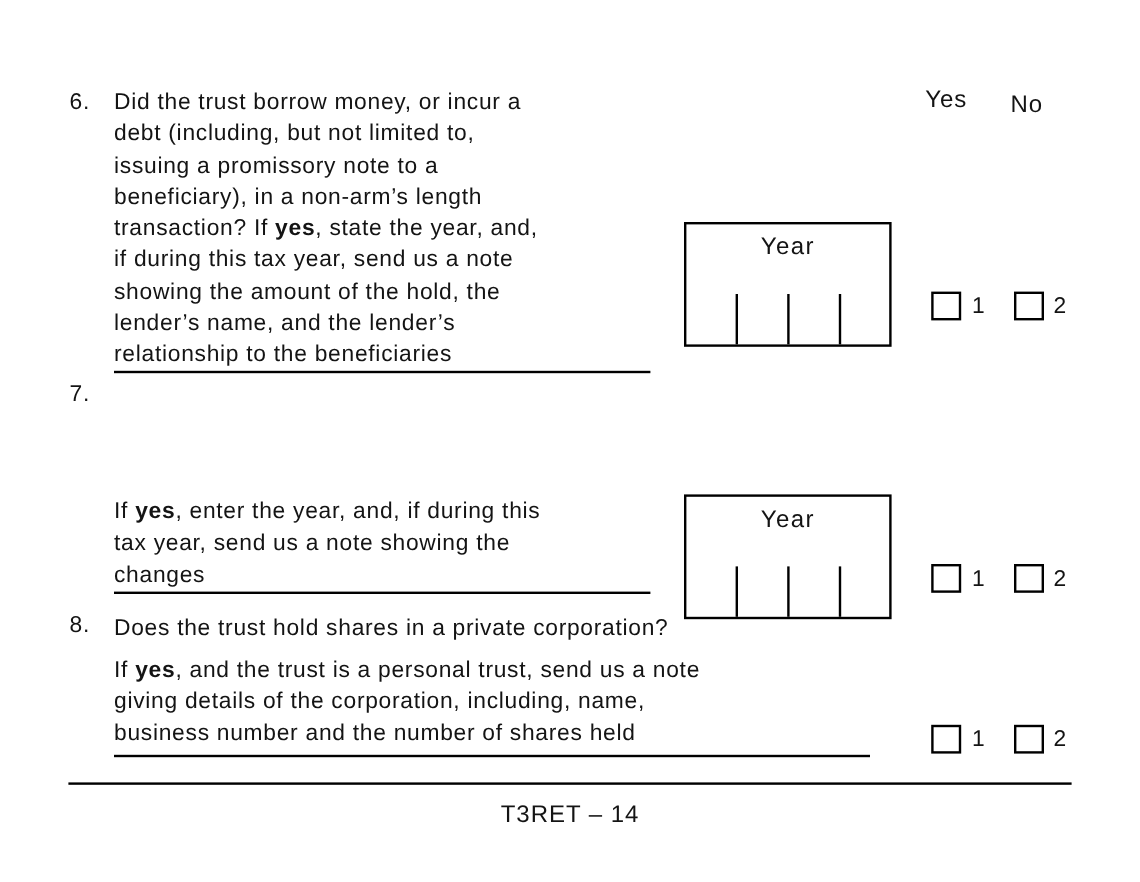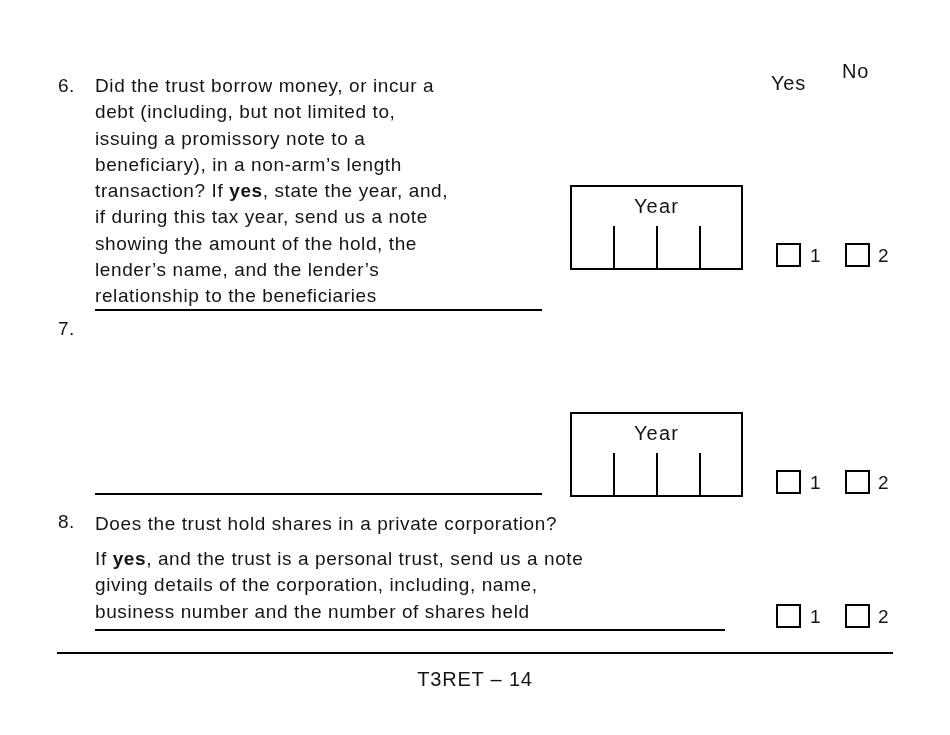--- a/index.html
+++ b/index.html
@@ -27,21 +27,21 @@
   }
 
   .col-header {
     position:absolute;
     font-size:20px;
     letter-spacing:0.8px;
   }
 
   .year-box {
     position:absolute;
-    width:173px; height:85px;
+    width:173px; height:104px;
     border:2px solid #000;
     background:#fff;
   }
   .year-label {
     margin-top:8px;
     text-align:center;
     font-size:20px;
     letter-spacing:1.2px;
   }
   .tick {
@@ -79,21 +79,21 @@
     font-size:20px;
     letter-spacing:0.8px;
   }
 </style>
 </head>
 <body>
 
 <div class="page">
 
   <div class="col-header" style="left:771px; top:72px;">Yes</div>
-  <div class="col-header" style="left:842px; top:60px;">No</div>
+  <div class="col-header" style="left:842px; top:76px;">No</div>
 
   <div class="qnum" style="left:58px; top:75px;">6.</div>
 
   <div class="txt" style="left:95px; top:73px; width:480px;"><span>Did the trust borrow money, or incur a
 debt (including, but not limited to,
 issuing a promissory note to a
 beneficiary), in a non-arm’s length
 transaction? If </span><b>yes</b><span>, state the year, and,
 if during this tax year, send us a note
 showing the amount of the hold, the
@@ -110,20 +110,23 @@
   </div>
 
   <div class="checkbox" style="left:776px; top:243px;"></div>
   <div class="cb-num" style="left:810px; top:245px;">1</div>
   <div class="checkbox" style="left:845px; top:243px;"></div>
   <div class="cb-num" style="left:878px; top:245px;">2</div>
 
   <div class="qnum" style="left:58px; top:318px;">7.</div>
 
 
+  <div class="txt" style="left:95px; top:414px; width:480px;"><span>If </span><b>yes</b><span>, enter the year, and, if during this
+tax year, send us a note showing the
+changes</span></div>
 
   <div class="hline" style="left:95px; top:493px; width:447px;"></div>
 
   <div class="year-box" style="left:570px; top:412px;">
     <div class="year-label">Year</div>
     <div class="tick t1"></div>
     <div class="tick t2"></div>
     <div class="tick t3"></div>
   </div>
 

